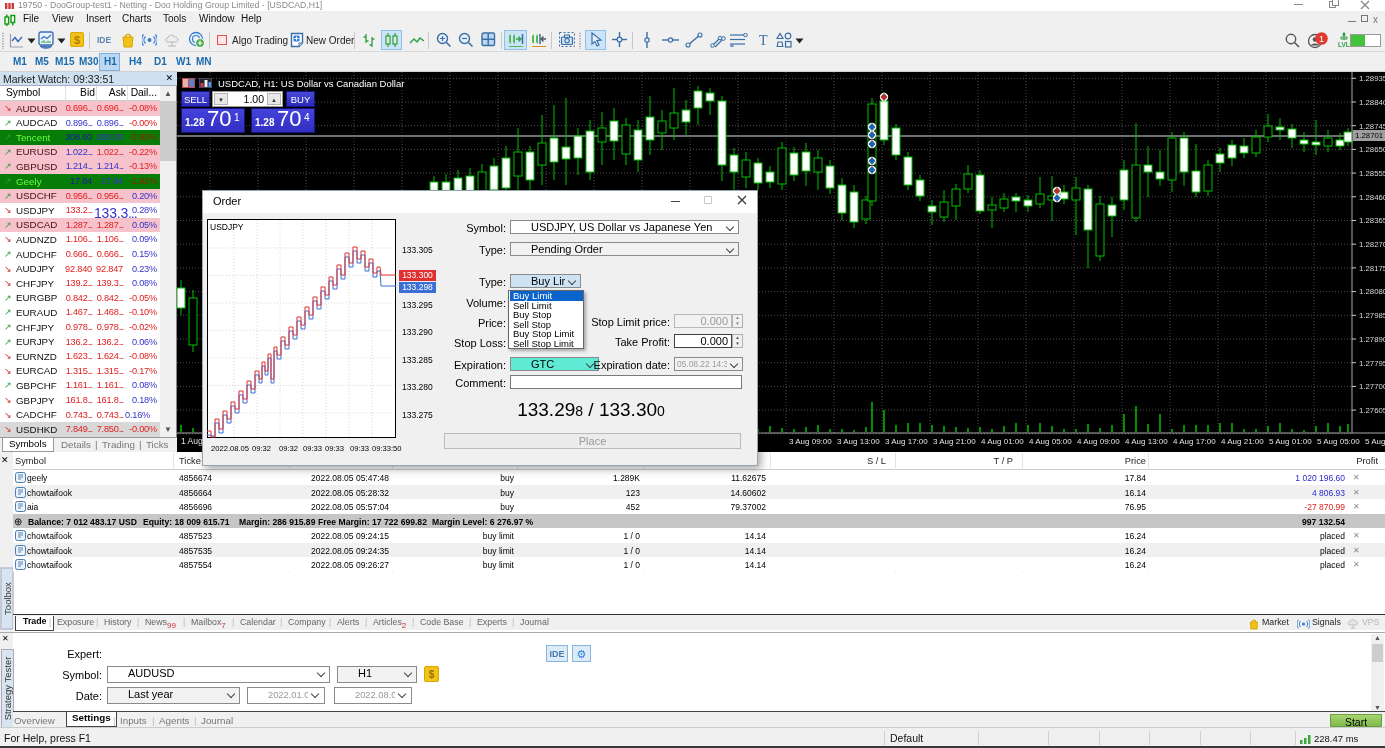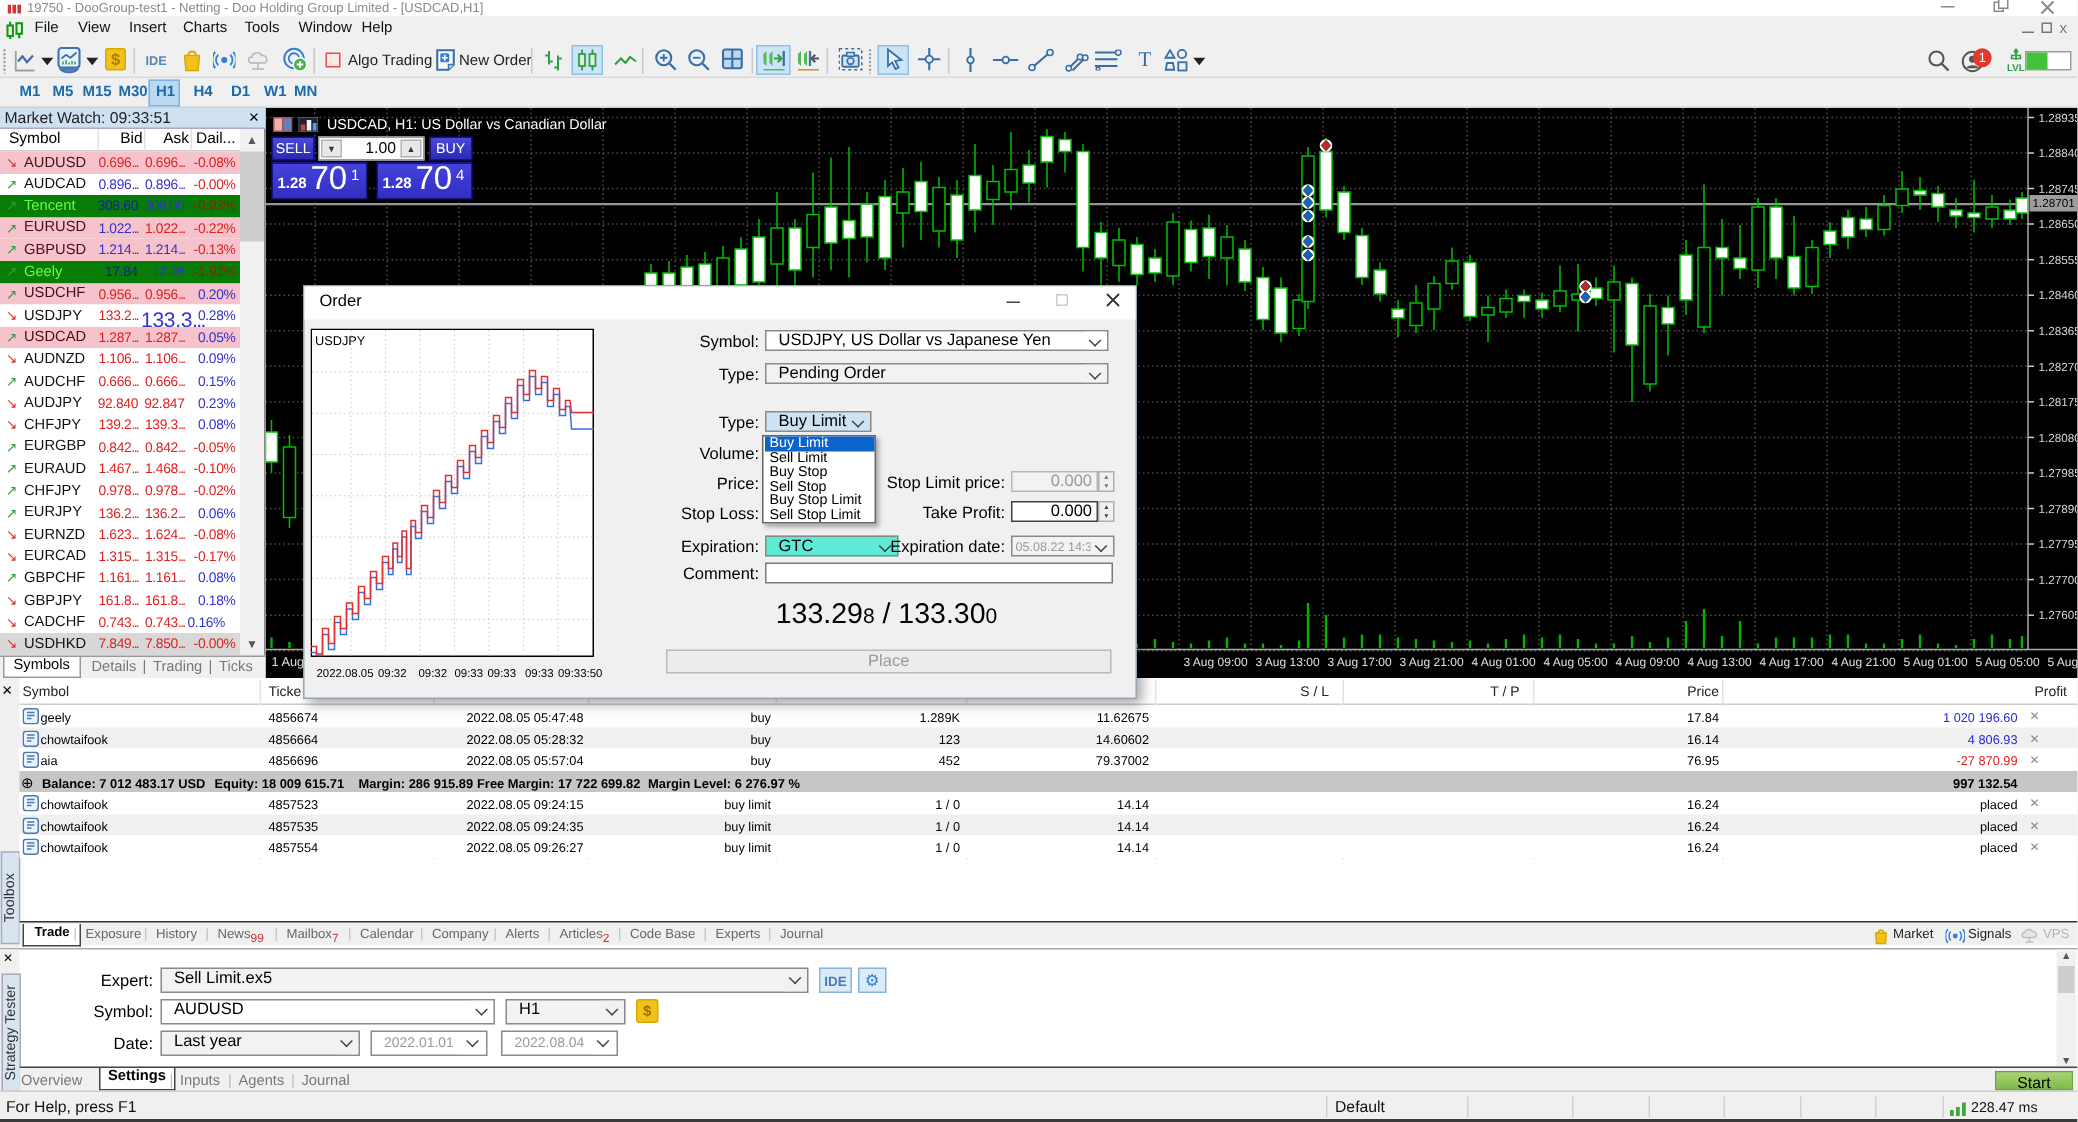--- a/index.html
+++ b/index.html
@@ -1,19 +1,19 @@
 <!DOCTYPE html>
 <html><head><meta charset="utf-8">
 <style>
 *{margin:0;padding:0;box-sizing:border-box}
 body{width:1385px;height:748px;position:relative;font-family:"Liberation Sans",sans-serif;background:#f0f0f0;overflow:hidden}
 .abs{position:absolute}
 .tb-sep{position:absolute;top:3px;width:1px;height:17px;background:#c8c8c8}
 .el{font-style:normal;letter-spacing:-1.1px}
-.combo{position:absolute;border:1px solid #8a8a8a;background:#fff;font-size:11px;line-height:12.5px;padding-left:8px;color:#000;white-space:nowrap;overflow:hidden}
+.combo{position:absolute;border:1px solid #8a8a8a;background:#fff;font-size:11px;line-height:12.5px;padding-left:20px;color:#000;white-space:nowrap;overflow:hidden}
 .combo .chev{position:absolute;right:1px;top:0;bottom:0;width:14px;color:#444;text-align:center;font-size:10px;line-height:12px;background:inherit}
 .combo .chev:before{content:"";position:absolute;left:3.5px;top:3px;width:5px;height:5px;border-left:1.2px solid #444;border-bottom:1.2px solid #444;transform:rotate(-45deg)}
 .lbl{position:absolute;font-size:11px;color:#000;text-align:right}
 </style></head>
 <body>
 <div class="abs" style="left:0;top:0;width:1385px;height:11px;background:#ffffff">
 <svg class="abs" style="left:5px;top:2.5px" width="10" height="7">
       <rect x="0" y="0" width="2.4" height="6" fill="#cf3838"></rect>
       <rect x="3.3" y="0" width="2.4" height="6" fill="#cf3838"></rect>
       <rect x="6.6" y="0" width="2.4" height="6" fill="#cf3838"></rect>
@@ -690,21 +690,21 @@
       <span style="position:absolute;left:4px;top:2px;font-size:9px;color:#2f9e44">↗</span>
       <span style="position:absolute;left:16px;top:1.5px;color:#4a0f14">GBPUSD</span>
       <span style="position:absolute;left:63px;width:29px;text-align:right;top:2px;color:#3333cc;font-size:9.2px;letter-spacing:-0.2px">1.214<i class="el">...</i></span>
       <span style="position:absolute;left:94px;width:29px;text-align:right;top:2px;color:#3333cc;font-size:9.2px;letter-spacing:-0.2px">1.214<i class="el">...</i></span>
       <span style="position:absolute;left:125px;width:32px;text-align:right;top:2px;color:#e02020;font-size:9.2px;letter-spacing:-0.2px">-0.13%</span>
     </div>
     <div class="abs" style="left:0;top:101.99999999999999px;width:160px;height:14.6px;background:#077c07;font-size:9.8px">
       <span style="position:absolute;left:4px;top:2px;font-size:9px;color:#2aa02a">↗</span>
       <span style="position:absolute;left:16px;top:1.5px;color:#66ff44">Geely</span>
       <span style="position:absolute;left:63px;width:29px;text-align:right;top:2px;color:#1a1aa8;font-size:9.2px;letter-spacing:-0.2px">17.84</span>
-      <span style="position:absolute;left:94px;width:29px;text-align:right;top:2px;color:#3333cc;font-size:9.2px;letter-spacing:-0.2px">12.26</span>
+      <span style="position:absolute;left:94px;width:29px;text-align:right;top:2px;color:#3333cc;font-size:9.2px;letter-spacing:-0.2px">17.94</span>
       <span style="position:absolute;left:125px;width:32px;text-align:right;top:2px;color:#8b2500;font-size:9.2px;letter-spacing:-0.2px">-1.92%</span>
     </div>
     <div class="abs" style="left:0;top:116.59999999999998px;width:160px;height:14.6px;background:#f6c2cb;font-size:9.8px">
       <span style="position:absolute;left:4px;top:2px;font-size:9px;color:#2f9e44">↗</span>
       <span style="position:absolute;left:16px;top:1.5px;color:#4a0f14">USDCHF</span>
       <span style="position:absolute;left:63px;width:29px;text-align:right;top:2px;color:#e02020;font-size:9.2px;letter-spacing:-0.2px">0.956<i class="el">...</i></span>
       <span style="position:absolute;left:94px;width:29px;text-align:right;top:2px;color:#e02020;font-size:9.2px;letter-spacing:-0.2px">0.956<i class="el">...</i></span>
       <span style="position:absolute;left:125px;width:32px;text-align:right;top:2px;color:#3333cc;font-size:9.2px;letter-spacing:-0.2px">0.20%</span>
     </div>
     <div class="abs" style="left:0;top:131.2px;width:160px;height:14.6px;background:#ffffff;font-size:9.8px">
@@ -1030,20 +1030,30 @@
     </div>
     <div class="abs" style="left:0px;top:253px;width:230px;font-size:7.6px;color:#000">
       <span style="position:absolute;left:8px">2022.08.05</span>
       <span style="position:absolute;left:49px">09:32</span>
       <span style="position:absolute;left:76px">09:32</span>
       <span style="position:absolute;left:100px">09:33</span>
       <span style="position:absolute;left:122px">09:33</span>
       <span style="position:absolute;left:147px">09:33</span>
       <span style="position:absolute;left:169px">09:33:50</span>
     </div>
+    <div class="abs" style="left:196px;top:28px;width:40px;height:220px;font-size:8.5px;color:#000">
+      <span style="position:absolute;left:3px;top:26px">133.305</span>
+      <div style="position:absolute;left:0px;top:51px;width:37px;height:11px;background:#e03030;color:#fff;text-align:center;font-size:8.5px;line-height:11px">133.300</div>
+      <div style="position:absolute;left:0px;top:63px;width:37px;height:11px;background:#3b6fd6;color:#fff;text-align:center;font-size:8.5px;line-height:11px">133.298</div>
+      <span style="position:absolute;left:3px;top:81px">133.295</span>
+      <span style="position:absolute;left:3px;top:108px">133.290</span>
+      <span style="position:absolute;left:3px;top:136px">133.285</span>
+      <span style="position:absolute;left:3px;top:163px">133.280</span>
+      <span style="position:absolute;left:3px;top:191px">133.275</span>
+    </div>
     <div class="lbl" style="left:200px;top:31px;width:103px">Symbol:</div>
     <div class="combo" style="left:307px;top:29px;width:229px;height:14px">USDJPY, US Dollar vs Japanese Yen<span class="chev"></span></div>
     <div class="lbl" style="left:200px;top:53px;width:103px">Type:</div>
     <div class="combo" style="left:307px;top:51px;width:229px;height:14px;background:#f2f2f2">Pending Order<span class="chev"></span></div>
     <div class="lbl" style="left:200px;top:85px;width:103px">Type:</div>
     <div class="combo" style="left:307px;top:83px;width:71px;height:14px;background:#cde3f3">Buy Limit<span class="chev"></span></div>
     <div class="lbl" style="left:200px;top:106px;width:103px">Volume:</div>
     <div class="lbl" style="left:200px;top:126px;width:103px">Price:</div>
     <div class="lbl" style="left:200px;top:146px;width:103px">Stop Loss:</div>
     <div class="abs" style="left:305px;top:99px;width:76px;height:59px;background:#fff;border:1px solid #666;box-shadow:2px 2px 3px rgba(0,0,0,0.3);z-index:5;font-size:10px">
@@ -1068,21 +1078,20 @@
     <div class="abs" style="left:307px;top:184px;width:232px;height:14px;border:1px solid #7a7a7a;background:#fff"></div>
     <div class="abs" style="left:210px;top:208px;width:356px;text-align:center;color:#000"><span style="font-size:19px">133.29</span><span style="font-size:14px">8</span><span style="font-size:19px"> / 133.30</span><span style="font-size:14px">0</span></div>
     <div class="abs" style="left:241px;top:242px;width:297px;height:16px;background:#ececec;border:1px solid #bababa;text-align:center;font-size:11px;color:#9a9a9a;line-height:15px">Place</div>
   </div>
 <div class="abs" style="left:0;top:632px;width:1385px;height:95px;background:#fff;border-top:1px solid #aaa">
     <div class="abs" style="left:0;top:0;width:13px;height:95px;background:#f0f0f0">
       <span style="position:absolute;left:2px;top:1px;font-size:8px;color:#000">✕</span>
       <div style="position:absolute;left:-32px;top:49px;transform:rotate(-90deg);font-size:9.5px;color:#333;width:79px;text-align:center;background:#d8e4f0;border:1px solid #aab;height:13px;line-height:12px">Strategy Tester</div>
     </div>
     <div class="lbl" style="left:40px;top:15px;width:62px">Expert:</div>
-    <div class="combo" style="left:107px;top:12px;width:432px;height:17px;background:#f2f2f2">Sell Limit.ex5<span class="chev"></span></div>
     <div class="abs" style="left:546px;top:12px;width:22px;height:17px;background:#dcebf8;border:1px solid #88b4dd;font-size:9px;font-weight:bold;color:#4a7ab0;text-align:center;line-height:16px">IDE</div>
     <div class="abs" style="left:572px;top:12px;width:19px;height:17px;background:#dcebf8;border:1px solid #88b4dd;color:#2f7fd6;text-align:center;font-size:11px;line-height:16px">⚙</div>
     <div class="lbl" style="left:40px;top:36px;width:62px">Symbol:</div>
     <div class="combo" style="left:107px;top:33px;width:223px;height:17px">AUDUSD<span class="chev"></span></div>
     <div class="combo" style="left:337px;top:33px;width:80px;height:17px;background:#f2f2f2">H1<span class="chev"></span></div>
     <div class="abs" style="left:424px;top:33px;width:15px;height:16px;background:#f2c21b;border:1px solid #d8a800;border-radius:2px;color:#9a6f00;font-weight:bold;font-size:10px;text-align:center;line-height:15px">$</div>
     <div class="lbl" style="left:40px;top:57px;width:62px">Date:</div>
     <div class="combo" style="left:107px;top:54px;width:133px;height:17px;background:#f2f2f2">Last year<span class="chev"></span></div>
     <div class="combo" style="left:247px;top:54px;width:78px;height:17px;color:#999;font-size:9.3px;line-height:15px">2022.01.01<span class="chev" style="width:15px"></span></div>
     <div class="combo" style="left:334px;top:54px;width:78px;height:17px;color:#999;font-size:9.3px;line-height:15px">2022.08.04<span class="chev" style="width:15px"></span></div>

